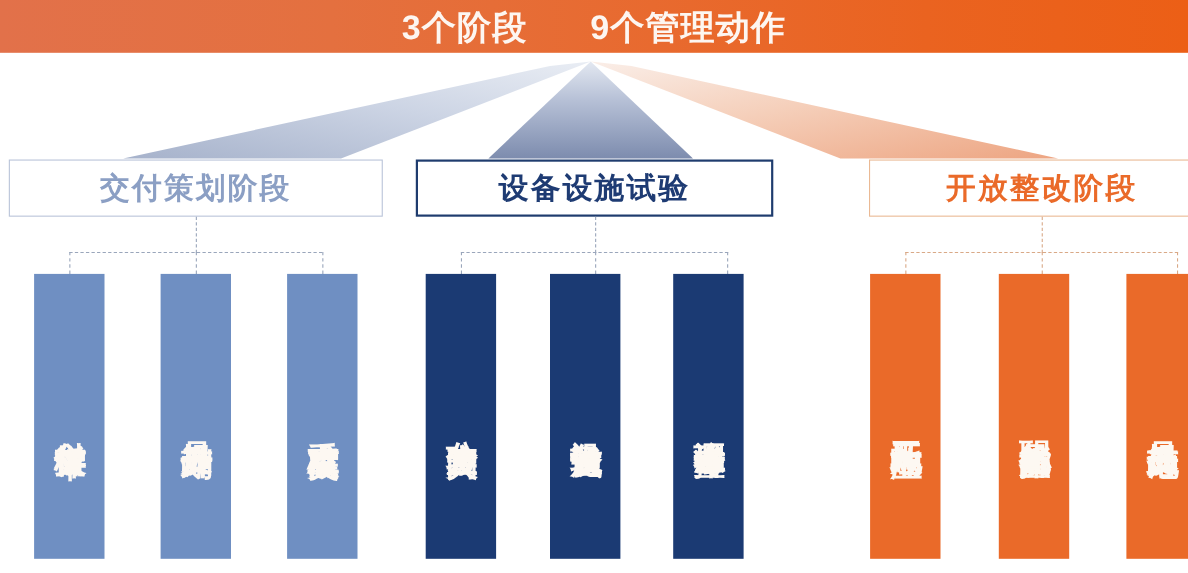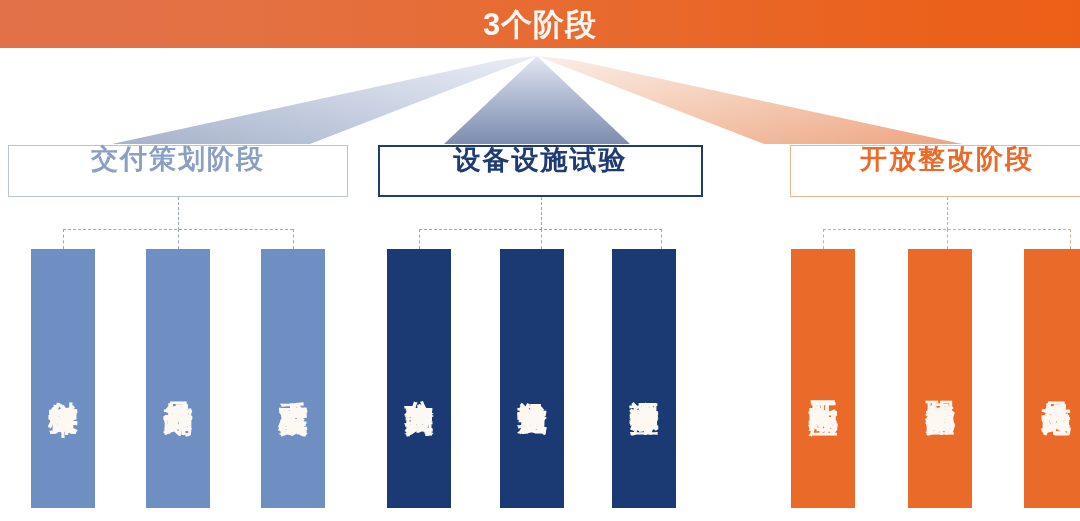--- a/index.html
+++ b/index.html
@@ -58,21 +58,21 @@
   }
   #col-0 { left: 8px;   width: 340px; }
   #col-1 { left: 378px; width: 325px; }
   #col-2 { left: 790px; width: 314px; }
 
   
   .phase-box {
     height: 52px;
     box-sizing: border-box;
     display: flex;
-    align-items: flex-start;
+    align-items: center;
     justify-content: center;
     background: #ffffff;
   }
   .phase-label {
     font-size: 27px;
     font-weight: bold;
     letter-spacing: 2px;
     line-height: 1;
     white-space: nowrap;
   }
@@ -142,20 +142,21 @@
   #col-0 .item-box { background: #6f8fc2; }
   #col-1 .item-box { background: #1b3a73; }
   #col-2 .item-box { background: #ea6a29; }
 </style>
 </head>
 <body>
 
 <div id="banner">
   <div class="banner-inner">
     <span class="banner-text">3个阶段</span>
+    <span class="banner-text">9个管理动作</span>
   </div>
 </div>
 
 <svg id="ribbons" viewBox="0 0 1080 100" preserveAspectRatio="none">
   <defs>
     <linearGradient id="gradLeft" x1="1" y1="0" x2="0" y2="1">
       <stop offset="0%" stop-color="#e9edf4"></stop>
       <stop offset="45%" stop-color="#ccd4e4"></stop>
       <stop offset="100%" stop-color="#a6b2cb"></stop>
     </linearGradient>

